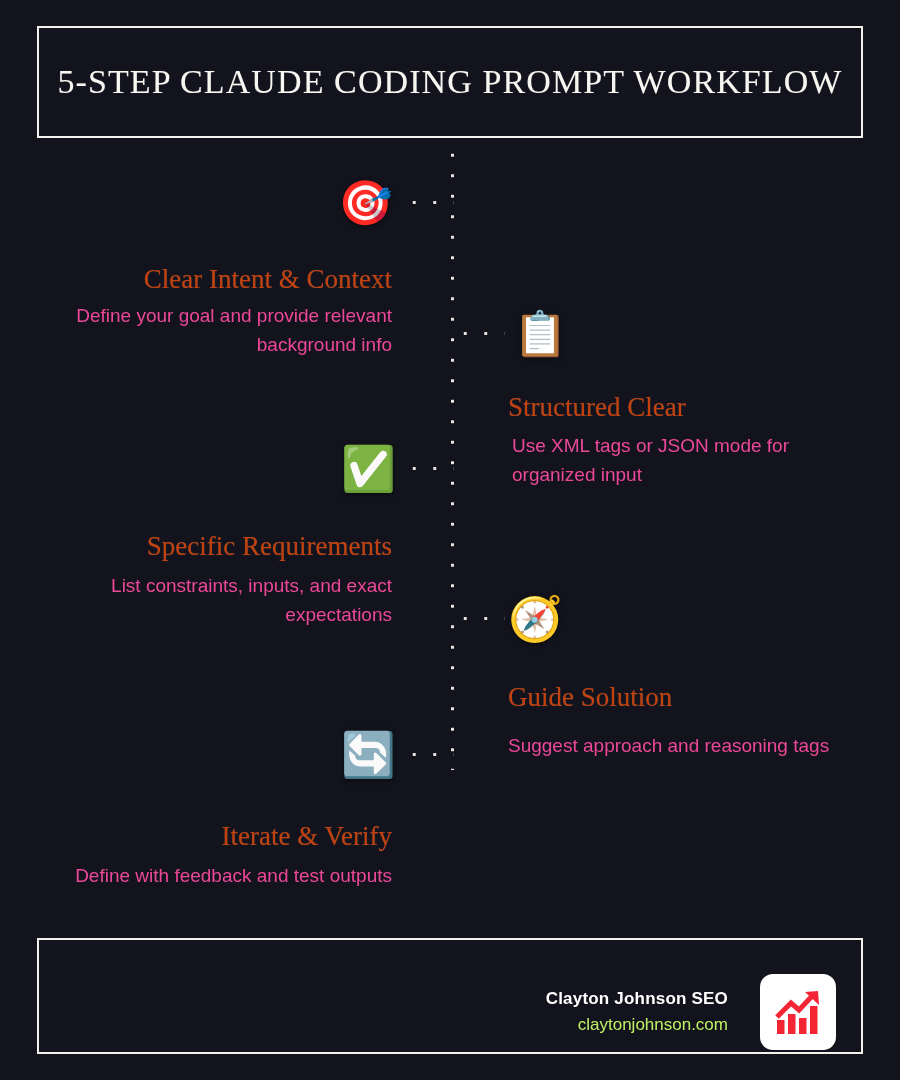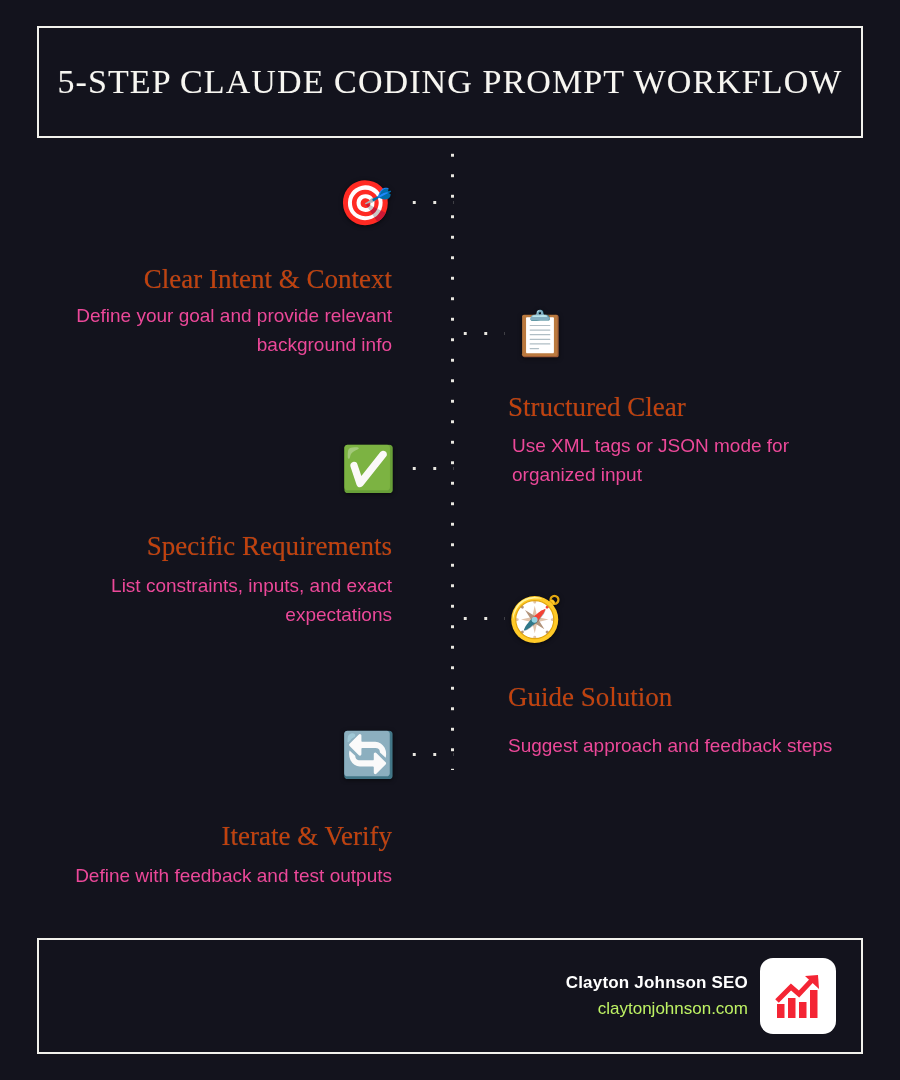--- a/index.html
+++ b/index.html
@@ -110,25 +110,25 @@
     position: absolute;
     left: 37px;
     top: 938px;
     width: 826px;
     height: 116px;
     border: 2px solid #f2f1ec;
   }
   .footer-inner {
     position: absolute;
     right: 25px;
-    top: 0;
+    top: 16px;
     height: 100%;
     display: flex;
     align-items: center;
-    gap: 12px;
+    gap: 32px;
   }
   .footer-text {
     text-align: right;
   }
   .footer-brand {
     font-family: "Liberation Sans", sans-serif;
     font-size: 17px;
     font-weight: bold;
     color: #ffffff;
     letter-spacing: 0.2px;
@@ -181,21 +181,21 @@
     <div class="step-icon" style="left:343px; top:443px;">✅</div>
     <div class="connector" style="left:404px; top:466px; width:50px;"></div>
     <div class="step-title align-right" style="left:62px; top:531px; width:330px;">Specific Requirements</div>
     <div class="step-desc align-right" style="left:62px; top:571px;">List constraints, inputs, and exact expectations</div>
   </div>
 
   <div class="step">
     <div class="step-icon" style="left:510px; top:593px;">🧭</div>
     <div class="connector" style="left:455px; top:616px; width:50px;"></div>
     <div class="step-title align-left" style="left:508px; top:682px; width:340px;">Guide Solution</div>
-    <div class="step-desc align-left" style="left:508px; top:731px;">Suggest approach and feedback steps</div>
+    <div class="step-desc align-left" style="left:508px; top:731px;">Suggest approach and reasoning tags</div>
   </div>
 
   <div class="step">
     <div class="step-icon" style="left:343px; top:729px;">🔄</div>
     <div class="connector" style="left:404px; top:752px; width:50px;"></div>
     <div class="step-title align-right" style="left:62px; top:821px; width:330px;">Iterate &amp; Verify</div>
     <div class="step-desc align-right" style="left:62px; top:861px;">Define with feedback and test outputs</div>
   </div>
 
   <div class="footer-box">

